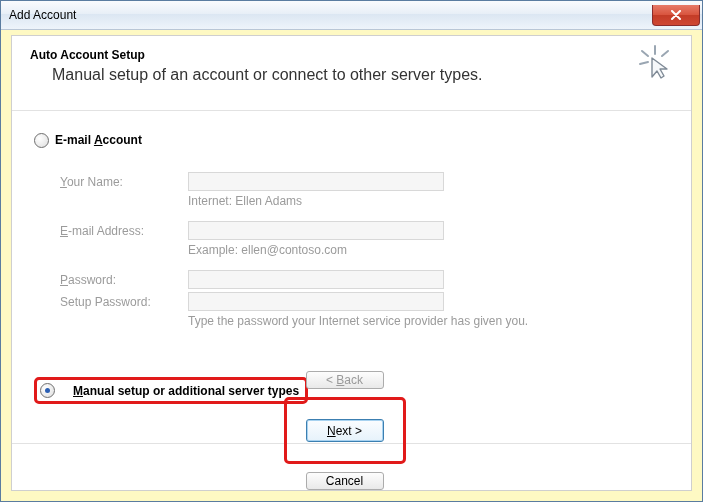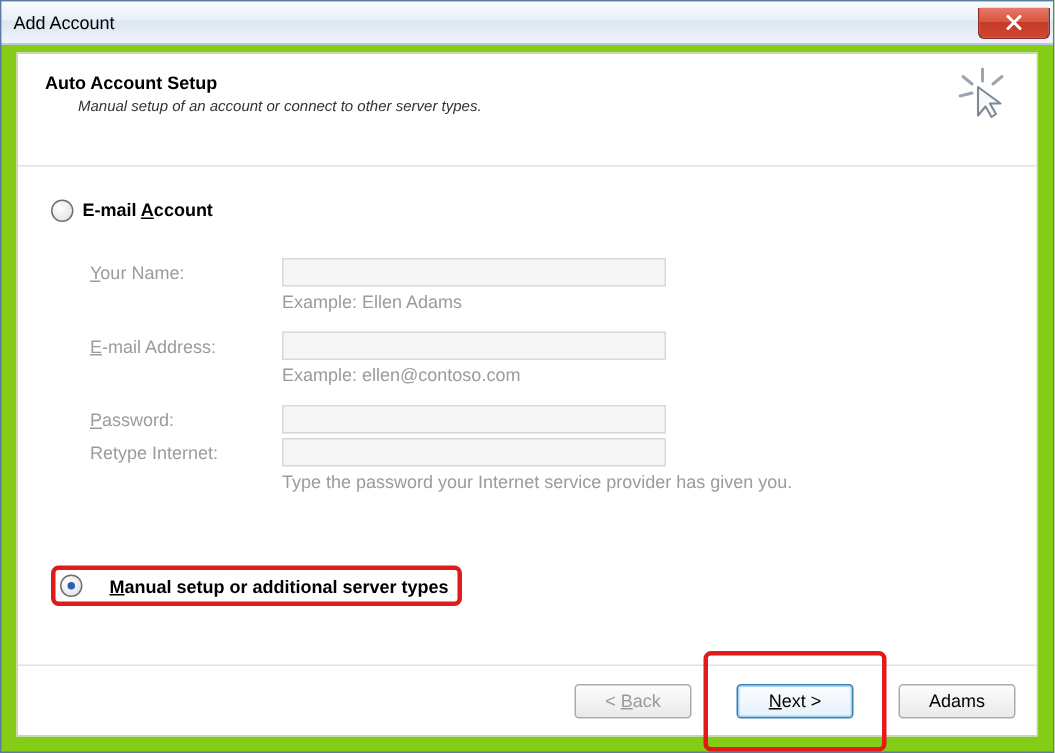--- a/index.html
+++ b/index.html
@@ -8,21 +8,21 @@
     font-family: "Segoe UI", Tahoma, sans-serif;
     font-size: 12px;
     background: #fff;
     color: #000;
   }
   .window {
     width: 703px;
     height: 502px;
     box-sizing: border-box;
     border: 1px solid #5a7ca0;
-    background: #84cc16;
+    background: #fef9c3;
     position: relative;
   }
   .titlebar {
     height: 28px;
     background: linear-gradient(to bottom, #f9fbfd 0%, #e8eff7 45%, #dbe6f2 46%, #eef4fb 100%);
     border-bottom: 1px solid #b9c6d6;
     display: flex;
     align-items: center;
     justify-content: space-between;
     padding-left: 8px;
@@ -55,23 +55,22 @@
     position: relative;
     padding: 12px 18px 4px 18px;
     height: 58px;
   }
   .header-title {
     font-weight: bold;
     font-size: 12px;
   }
   .header-sub {
     margin: 4px 0 0 22px;
-    font-size: 10px;
+    font-size: 16px;
     color: #333;
-    font-style: italic;
   }
   .header-icon {
     position: absolute;
     right: 18px;
     top: 8px;
     width: 36px;
     height: 36px;
   }
   .separator {
     height: 1px;
@@ -161,20 +160,21 @@
   .footer {
     position: absolute;
     left: 0; right: 0; bottom: 0;
     height: 46px;
     border-top: 1px solid #e2e2e2;
     display: flex;
     justify-content: flex-end;
     align-items: center;
     gap: 8px;
     padding-right: 14px;
+    flex-direction: column;
   }
   .btn {
     min-width: 78px;
     height: 23px;
     border: 1px solid #acacac;
     background: linear-gradient(to bottom, #fdfdfd, #e9e9e9);
     border-radius: 3px;
     font-family: inherit;
     font-size: 12px;
     cursor: pointer;
@@ -232,48 +232,48 @@
 
       <div class="radio-row">
         <span class="radio"></span>
         <span class="radio-label">E-mail <span class="ul">A</span>ccount</span>
       </div>
 
       <div class="form-grid">
         <div class="fld-label"><span class="ul">Y</span>our Name:</div>
         <input type="text" disabled="" value="" style="">
         <div></div>
-        <div class="example">Example: Ellen Adams</div>
+        <div class="example">Internet: Ellen Adams</div>
 
         <div class="fld-label"><span class="ul">E</span>-mail Address:</div>
         <input type="text" disabled="" value="" style="">
         <div></div>
         <div class="example">Example: ellen@contoso.com</div>
 
         <div class="fld-label"><span class="ul">P</span>assword:</div>
         <input type="password" disabled="" value="" style="">
 
-        <div class="fld-label">Retype Internet:</div>
+        <div class="fld-label">Setup Password:</div>
         <input type="password" disabled="" value="" style="">
 
         <div></div>
         <div class="example" style="width:380px">Type the password your Internet service provider has given you.</div>
       </div>
 
     </div>
 
     <div class="manual-row">
       <span class="highlight-box">
         <span class="radio selected"></span>
         <span class="radio-label"><span class="ul">M</span>anual setup or additional server types</span>
       </span>
     </div>
 
     <div class="footer">
       <button class="btn disabled" disabled="">&lt; <span class="ul">B</span>ack</button>
       <span class="next-highlight">
         <button class="btn default"><span class="ul">N</span>ext &gt;</button>
       </span>
-      <button class="btn">Adams</button>
+      <button class="btn">Cancel</button>
     </div>
 
   </div>
 </div>
 
 </body></html>

